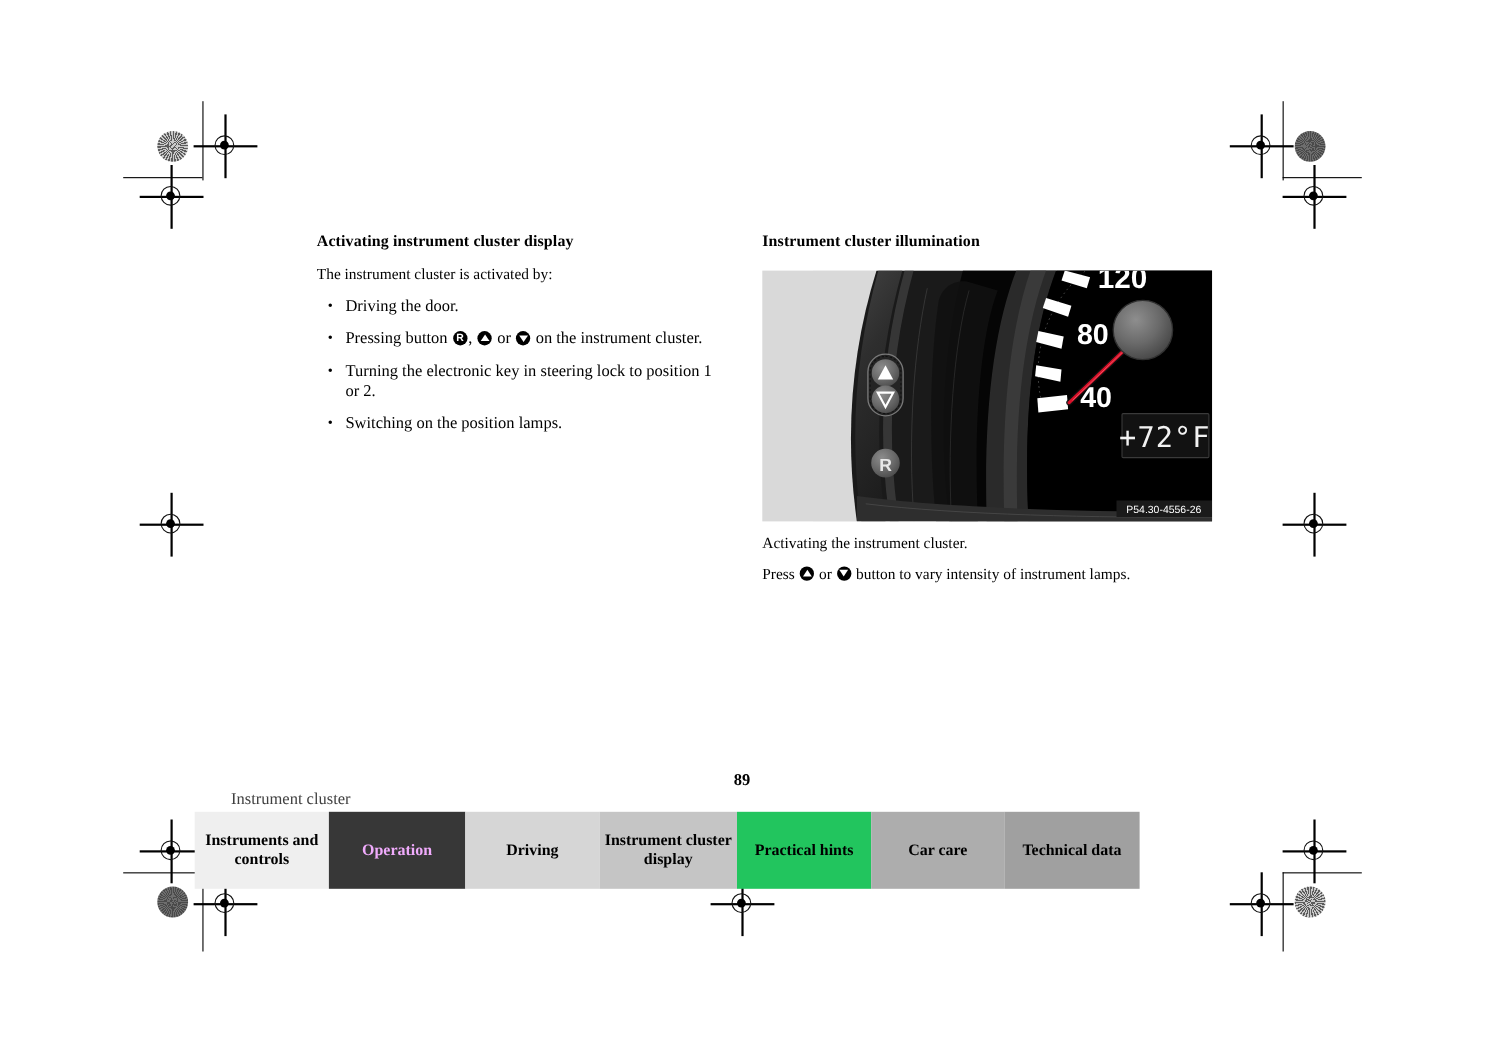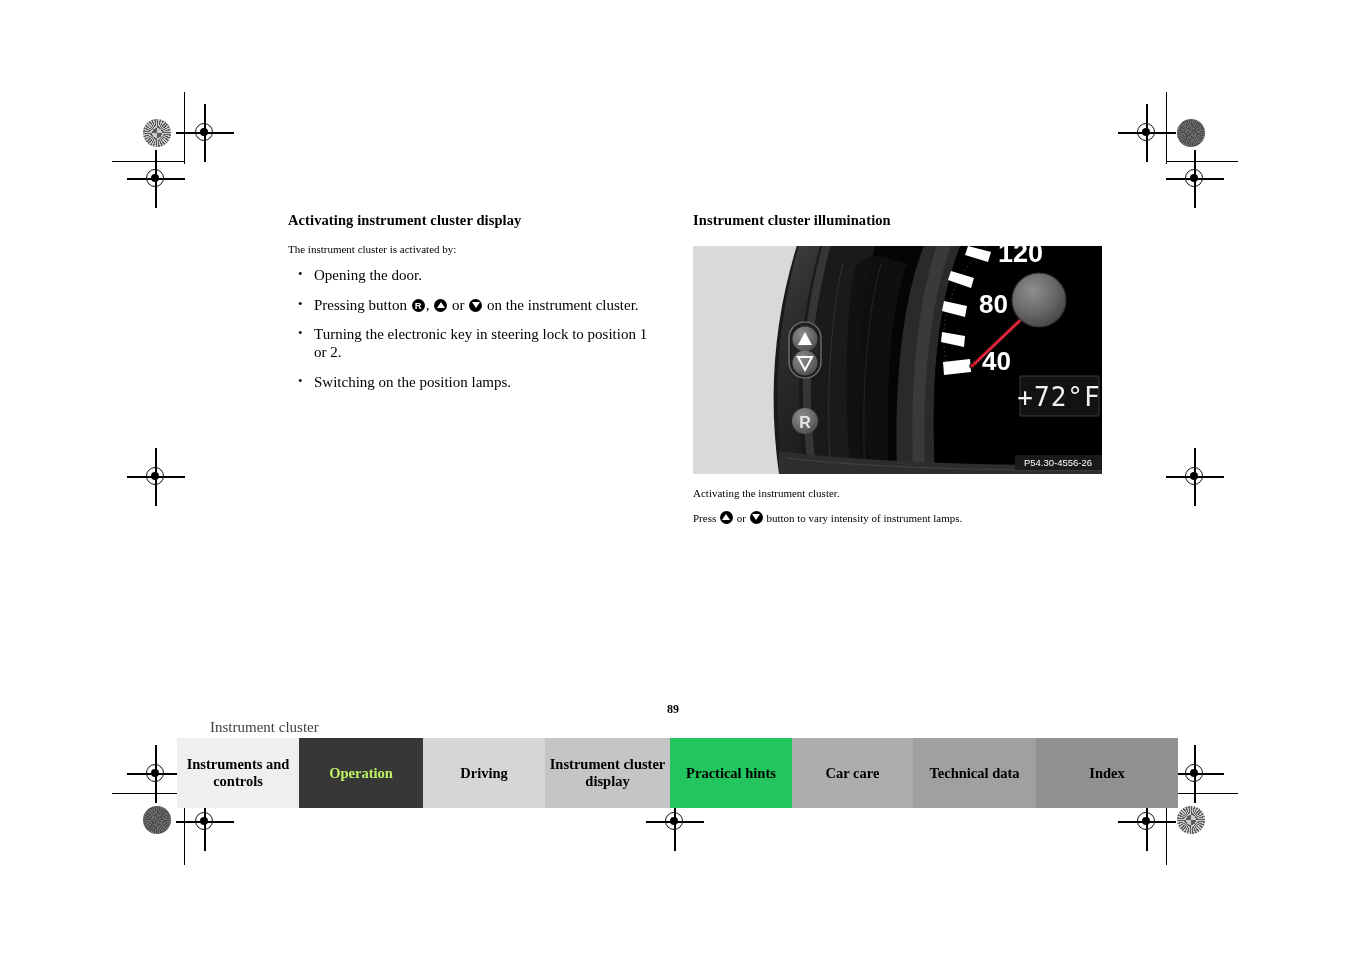--- a/index.html
+++ b/index.html
@@ -84,21 +84,21 @@
 
   h2.sec-title {
     font-size: 14.5px;
     font-weight: bold;
     margin: 0 0 14px 0;
     color: #000000;
     letter-spacing: 0.1px;
   }
 
   p.body-text {
-    font-size: 11px;
+    font-size: 14px;
     line-height: 1.18;
     margin: 0 0 11px 0;
     color: #000;
   }
 
   ul.bullets {
     list-style: none;
     margin: 0;
     padding: 0;
   }
@@ -181,21 +181,21 @@
   }
   .footer-chapter {
     position: absolute;
     left: 0; top: 17px;
     font-size: 15px;
     color: #404040;
   }
   .footer-pageno {
     position: absolute;
     left: 457px; top: 0;
-    font-size: 12px;
+    font-size: 15px;
     font-weight: bold;
     color: #000;
   }
 
   .tabbar {
     position: absolute;
     left: 177px;
     top: 738px;
     width: 1005px;
     height: 70px;
@@ -207,21 +207,21 @@
     align-items: center;
     justify-content: center;
     text-align: center;
     font-size: 14.5px;
     font-weight: bold;
     line-height: 1.15;
     color: #000;
     padding: 0 4px;
     box-sizing: border-box;
   }
-  .tab.active { color: #bef264; }
+  .tab.active { color: #f0abfc; }
 </style>
 </head>
 <body>
 
 <div>
 
   <div class="dens-dot" style="left:143px;top:119px;"></div>
   <div class="trim-line v" style="left:184px;top:92px;height:72px;"></div>
   <div class="trim-line h" style="left:112px;top:161px;width:72px;"></div>
   <div class="reg-mark" style="left:188px;top:116px;">
@@ -306,21 +306,21 @@
   </div>
 </div>
 
 <div class="content">
 
   <div class="col col-left">
     <h2 class="sec-title">Activating instrument cluster display</h2>
     <p class="body-text">The instrument cluster is activated by:</p>
     <ul class="bullets">
       <li>
-        <span>Opening the door.</span>
+        <span>Driving the door.</span>
       </li>
       <li>
         <span>Pressing button</span>
         <span class="btn-glyph"><span class="lbl">R</span></span><span>,</span>
         <span class="btn-glyph"><span class="tri-up"></span></span>
         <span>or</span>
         <span class="btn-glyph"><span class="tri-dn"></span></span>
         <span>on the instrument cluster.</span>
       </li>
       <li>
@@ -458,18 +458,15 @@
       </div>
       <div class="tab" style="background: #22c55e; width: 122px;">
         <span>Practical hints</span>
       </div>
       <div class="tab" style="background: rgb(173, 173, 173); width: 121px;">
         <span>Car care</span>
       </div>
       <div class="tab" style="background: rgb(160, 160, 160); width: 123px;">
         <span>Technical data</span>
       </div>
-      <div class="tab" style="background: rgb(145, 145, 145); width: 142px;">
-        <span>Index</span>
-      </div>
     </div>
 
 </div>
 
 </body></html>

